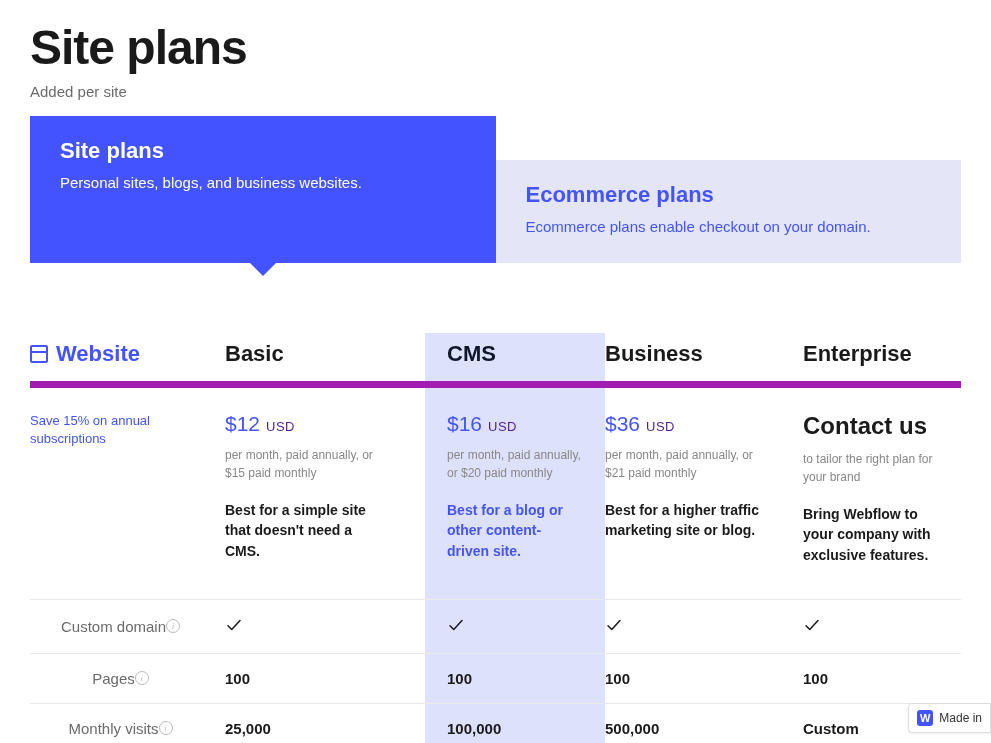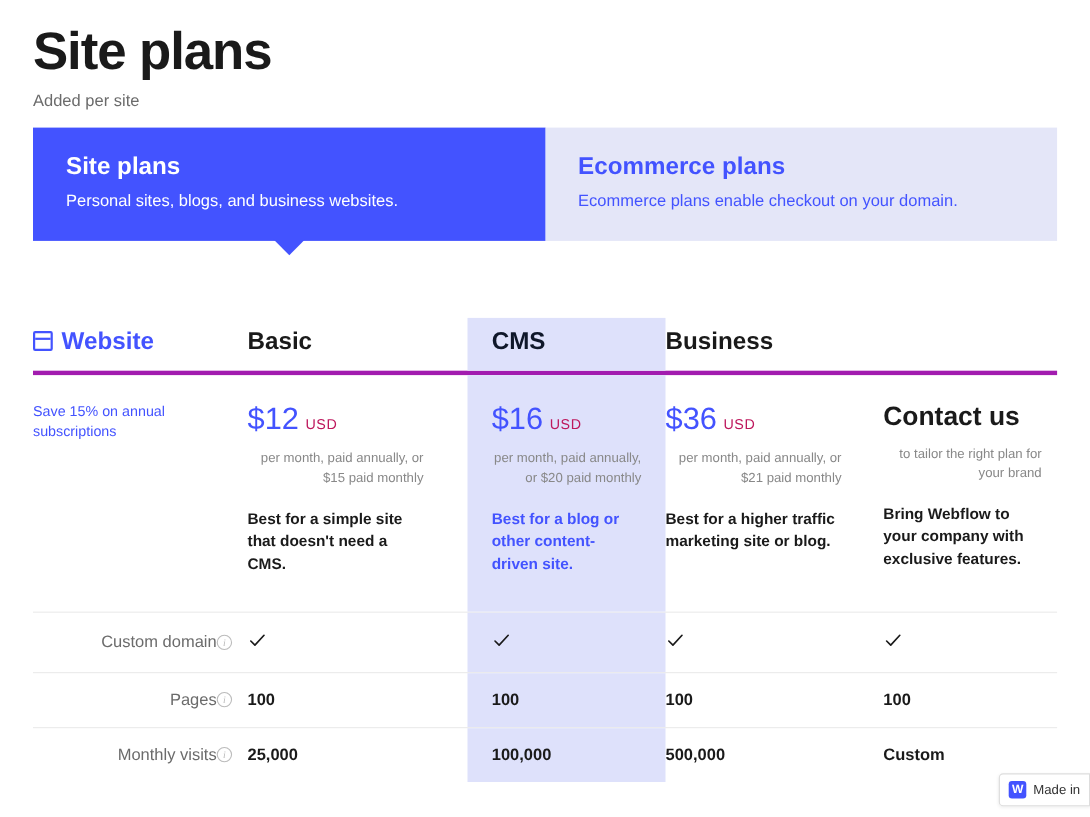--- a/index.html
+++ b/index.html
@@ -3,49 +3,49 @@
   <meta charset="utf-8">
   <style>
     * { margin: 0; padding: 0; box-sizing: border-box; }
     body { font-family: -apple-system, BlinkMacSystemFont, 'Segoe UI', Helvetica, Arial, sans-serif; width: 991px; background: #fff; color: #1a1a1a; }
     .container { padding: 20px 30px 0 30px; }
     .page-title { font-size: 48px; font-weight: 700; letter-spacing: -1px; margin-bottom: 8px; }
     .page-subtitle { font-size: 15px; color: #6b6b6b; margin-bottom: 16px; }
     .tabs { display: flex; margin-bottom: 70px; }
     .tab { flex: 1; padding: 22px 30px 26px 30px; position: relative; }
     .tab-active { background: #4353ff; color: #fff; }
-    .tab-inactive { background: #e4e6f8; }
+    .tab-inactive { background: #e4e6f8; margin-top: 44px; }
     .tab-title { font-size: 22px; font-weight: 700; margin-bottom: 8px; }
     .tab-active .tab-title { color: #fff; }
     .tab-inactive .tab-title { color: #4353ff; }
     .tab-desc { font-size: 15px; line-height: 1.4; }
     .tab-active .tab-desc { color: #fff; }
     .tab-inactive .tab-desc { color: #4353ff; }
     .tab-marker { position: absolute; bottom: -13px; left: 50%; transform: translateX(-50%); width: 0; height: 0; border-left: 14px solid transparent; border-right: 14px solid transparent; border-top: 14px solid #4353ff; }
     .grid { display: grid; grid-template-columns: 195px 200px 180px 198px 1fr; }
-    .header-row { border-bottom: 4px solid #a21caf; }
+    .header-row { border-bottom: 7px solid #a21caf; }
     .header-cell { padding: 8px 0 14px 0; font-size: 22px; font-weight: 700; display: flex; align-items: center; gap: 8px; }
     .website-cell { color: #4353ff; }
     .website-icon { width: 18px; height: 18px; border: 2px solid #4353ff; border-radius: 2px; position: relative; flex-shrink: 0; }
     .website-icon::after { content: ""; position: absolute; top: 4px; left: 0; right: 0; height: 2px; background: #4353ff; }
     .highlight-col { background: #dee1fb; }
     .highlight-col .header-cell, .highlight-col .price-block, .highlight-col .feat-cell { color: #4353ff; }
     .highlight-col .feat-cell{ color: #1a1a1a; }
     .price-row { }
     .price-block { padding: 24px 14px 34px 0; }
     .annual-save { font-size: 13px; color: #4353ff; padding: 24px 20px 0 0; line-height: 1.4; }
     .price { display: flex; align-items: baseline; gap: 6px; margin-bottom: 10px; }
-    .price-amount { font-size: 28px; font-weight: 500; color: #4353ff; }
-    .price-currency { font-size: 13px; color: #be185d; letter-spacing: 0.5px; }
-    .price-note { font-size: 12px; color: #888; line-height: 1.5; margin-bottom: 18px; max-width: 160px; text-align: right; }
+    .price-amount { font-size: 21px; font-weight: 500; color: #4353ff; }
+    .price-currency { font-size: 13px; color: #4c1d95; letter-spacing: 0.5px; }
+    .price-note { font-size: 12px; color: #888; line-height: 1.5; margin-bottom: 18px; max-width: 160px; }
     .price-tagline { font-size: 14px; font-weight: 700; line-height: 1.45; max-width: 165px; }
     .highlight-col .price-tagline { color: #4353ff; }
     .contact-title { font-size: 24px; font-weight: 700; margin-bottom: 10px; }
     .feat-row { border-top: 1px solid #eaeaea; }
-    .feat-label { padding: 16px 0; font-size: 15px; color: #6b6b6b; display: flex; align-items: center; justify-content: flex-end; padding-right: 14px; }
+    .feat-label { padding: 16px 0; font-size: 15px; color: #6b6b6b; display: flex; align-items: center; justify-content: center; padding-right: 14px; }
     .info-icon { width: 14px; height: 14px; border: 1px solid #bbb; border-radius: 50%; display: inline-flex; align-items: center; justify-content: center; font-size: 9px; color: #bbb; font-style: italic; font-family: Georgia, serif; }
     .feat-cell { padding: 16px 0; font-size: 15px; font-weight: 600; }
     .check-icon svg { width: 18px; height: 18px; stroke: #1a1a1a; stroke-width: 2; fill: none; stroke-linecap: round; stroke-linejoin: round; }
     .highlight-col-inner { padding-left: 22px; padding-right: 22px; }
     .badge { position: fixed; bottom: 10px; right: 0; background: #fff; border: 1px solid #ddd; border-radius: 4px 0 0 4px; padding: 6px 8px; display: flex; align-items: center; gap: 6px; font-size: 12px; color: #333; box-shadow: 0 1px 3px rgba(0,0,0,0.06); }
     .badge-icon { width: 16px; height: 16px; background: #4353ff; color: #fff; border-radius: 3px; display: flex; align-items: center; justify-content: center; font-weight: 700; font-size: 11px; }
   </style>
 </head>
 <body>
 
@@ -68,20 +68,21 @@
   <div class="grid header-row">
     <div class="header-cell website-cell">
       <span class="website-icon"></span>
       <span>Website</span>
     </div>
     <div class="header-cell">Basic</div>
     <div class="highlight-col">
         <div class="header-cell highlight-col-inner" style="color:#0f172a">CMS</div>
       </div>
     <div class="header-cell">Business</div>
+    <div class="header-cell">Enterprise</div>
   </div>
 
   <div class="grid price-row">
     <div class="annual-save">Save 15% on annual subscriptions</div>
     <div class="price-block">
       <div class="price">
         <span class="price-amount">$12</span>
         <span class="price-currency">USD</span>
       </div>
       <div class="price-note">per month, paid annually, or $15 paid monthly</div>

